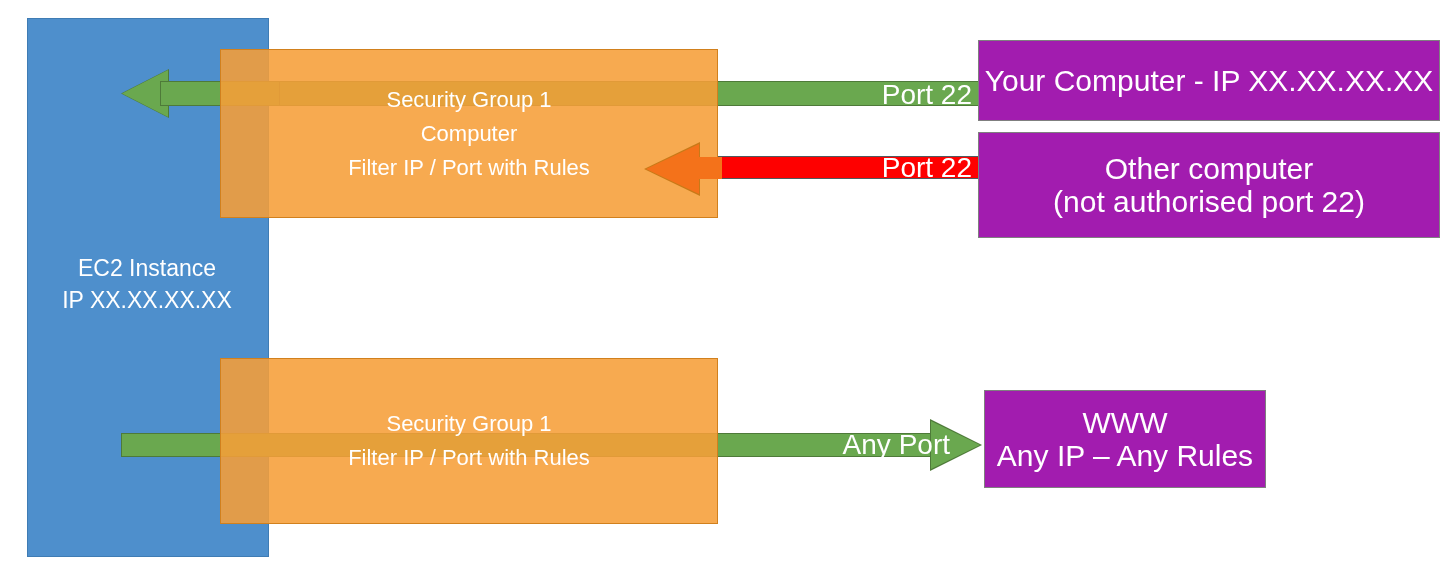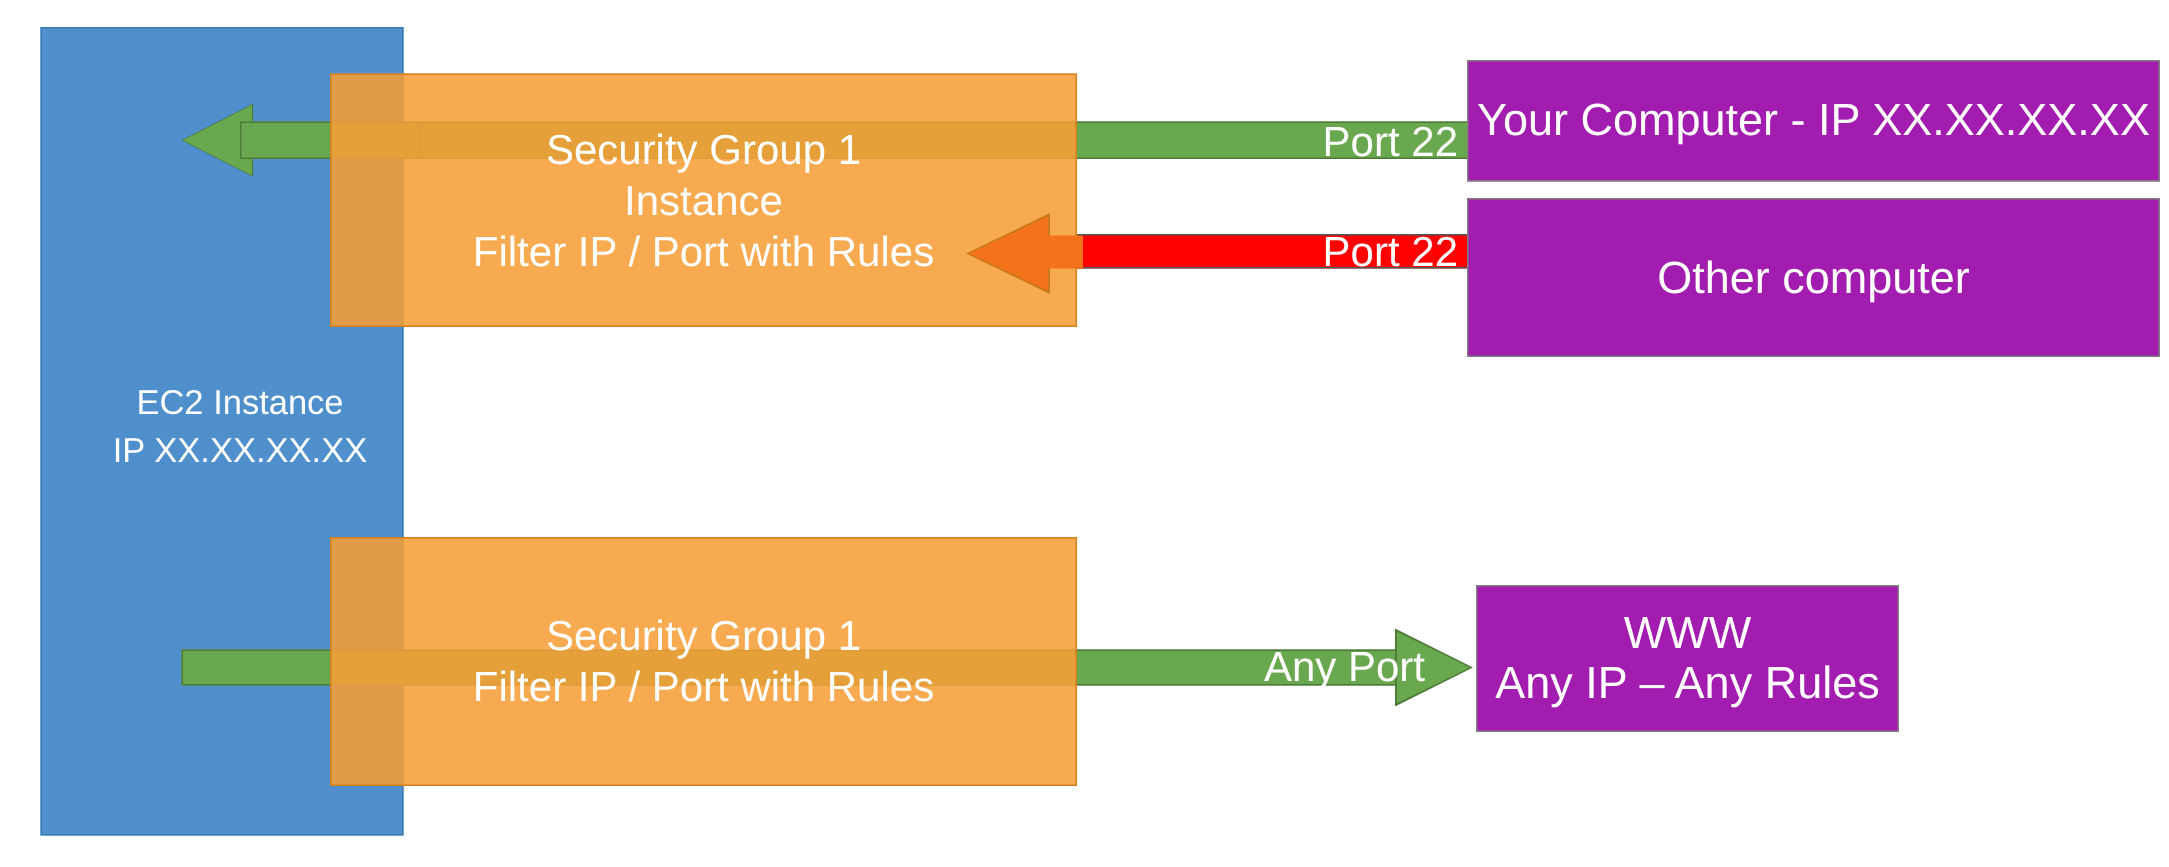--- a/index.html
+++ b/index.html
@@ -22,21 +22,21 @@
   
   .ec2-box {
     left: 27px; top: 18px;
     width: 242px; height: 539px;
     background: #4e8fcc;
     border: 1px solid #3f7cb4;
     box-sizing: border-box;
     z-index: 1;
   }
   .ec2-label {
-    left: 39px; top: 252px;
+    left: 26px; top: 252px;
     width: 242px;
     text-align: center;
     color: #ffffff;
     font-size: 23px;
     line-height: 32px;
     z-index: 6;
     white-space: nowrap;
   }
 
   
@@ -128,21 +128,21 @@
   }
 
   
   .sg-panel {
     background: rgba(246, 158, 56, 0.88);
     border: 1px solid #d1801d;
     box-sizing: border-box;
     z-index: 3;
     color: #ffffff;
     text-align: center;
-    font-size: 28px;
+    font-size: 22px;
     line-height: 34px;
     display: flex;
     flex-direction: column;
     justify-content: center;
     align-items: center;
   }
   .sg-inbound {
     left: 220px; top: 49px;
     width: 498px; height: 169px;
   }
@@ -198,21 +198,21 @@
   <div class="abs bar bar-green inbound-green-shaft-left"></div>
 
   <div class="abs bar bar-red inbound-red-shaft"></div>
 
   <div class="abs bar bar-green outbound-green-shaft"></div>
   <div class="abs outbound-green-head-outline"></div>
   <div class="abs outbound-green-head"></div>
 
   <div class="abs sg-panel sg-inbound">
     <span class="sg-line">Security Group 1</span>
-    <span class="sg-line">Instance</span>
+    <span class="sg-line">Computer</span>
     <span class="sg-line">Filter IP / Port with Rules</span>
   </div>
 
   <div class="abs inbound-orange-stub"></div>
   <div class="abs inbound-orange-head-outline"></div>
   <div class="abs inbound-orange-head"></div>
 
   <div class="abs sg-panel sg-outbound">
     <span class="sg-line">Security Group 1</span>
     <span class="sg-line">Filter IP / Port with Rules</span>
@@ -226,20 +226,21 @@
   <div class="abs port-label port-label-1">Port 22</div>
   <div class="abs port-label port-label-2">Port 22</div>
   <div class="abs port-label port-label-3">Any Port</div>
 
   <div class="abs grey-box grey-your">
     <span class="g-line">Your Computer - IP XX.XX.XX.XX</span>
   </div>
 
   <div class="abs grey-box grey-other">
     <span class="g-line">Other computer</span>
+    <span class="g-line">(not authorised port 22)</span>
   </div>
 
   <div class="abs grey-box grey-www">
     <span class="g-line">WWW</span>
     <span class="g-line">Any IP – Any Rules</span>
   </div>
 
 </div>
 
 </body></html>

